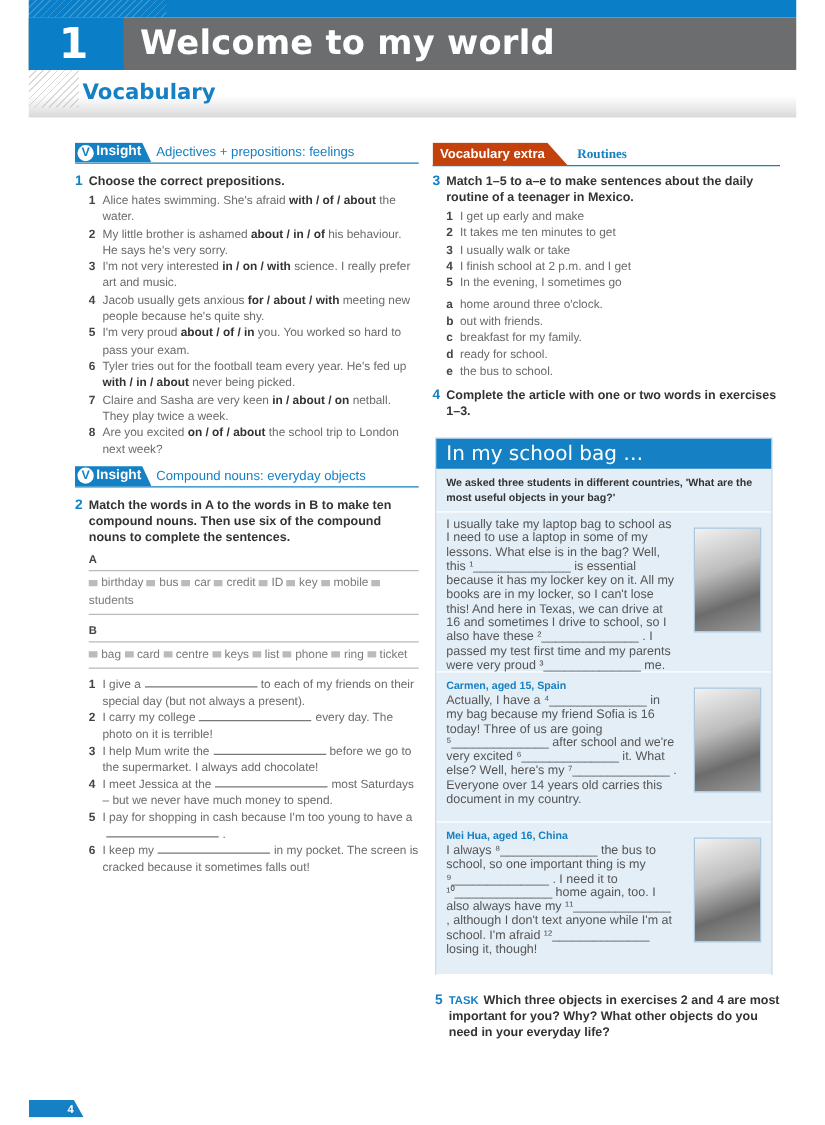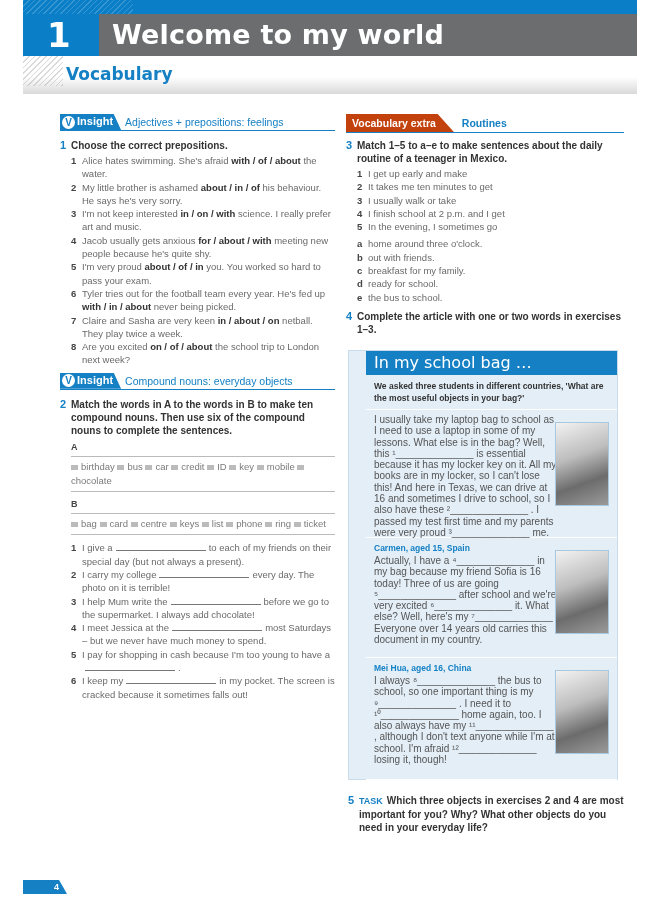--- a/index.html
+++ b/index.html
@@ -24,22 +24,22 @@
   .items{margin-left:11px;}
   .item{display:flex;color:#6a6a6a;}
   .item-num{width:11px;flex:none;font-weight:bold;color:#444;}
   .item-text b{color:#333;text-align:right;}
   .blank{display:inline-block;border-bottom:1px solid #777;vertical-align:baseline;height:8px;}
   .letter-label{font-weight:bold;color:#444;margin:4px 0 2px 11px;font-size:9px;}
   .word-box{margin-left:11px;border-top:1px solid #bbb;border-bottom:1px solid #bbb;padding:3px 0;color:#7a7a7a;font-size:9.5px;line-height:14px;margin-bottom:6px;}
   .sq{display:inline-block;width:7px;height:5px;background:#bbb;margin:0 3px 1px 0;vertical-align:middle;}
   .vx-header{display:flex;align-items:flex-end;border-bottom:1.5px solid #1580c4;height:18px;margin-bottom:6px;}
   .vx-badge{background:#c2410c;color:#fff;font-weight:bold;font-size:10.5px;height:18px;line-height:18px;padding:0 18px 0 6px;clip-path:polygon(0 0,85% 0,100% 100%,0 100%);}
-  .vx-title{color:#1580c4;font-weight:bold;font-size:10.5px;margin-left:8px;line-height:17px;}
-  .article{position:absolute;left:348px;top:350px;width:270px;height:430px;background:#e3eef7;border:1px solid #c9dcec;box-sizing:border-box;padding-left:17px;}
+  .vx-title{color:#1580c4;font-weight:bold;font-size:10.5px;margin-left:8px;line-height:17px;font-family:Liberation Serif, serif;}
+  .article{position:absolute;left:348px;top:350px;width:270px;height:430px;background:#e3eef7;border:1px solid #c9dcec;box-sizing:border-box;}
   .article-title{background:#1580c4;color:#fff;font-family:"DejaVu Sans",sans-serif;font-size:16px;height:24px;line-height:24px;padding-left:8px;}
   .article-intro{font-weight:bold;color:#333;font-size:8.5px;line-height:11.5px;padding:6px 8px 5px 8px;border-bottom:1px solid #fff;}
   .profile{position:relative;padding:4px 8px 5px 8px;border-bottom:1px solid #fff;}
   .profile-name{color:#1580c4;font-weight:bold;font-size:8.5px;line-height:13px;}
   .profile-text{font-size:10px;line-height:11.3px;color:#555;width:185px;}
   .photo{position:absolute;right:8px;top:12px;width:52px;height:82px;background:linear-gradient(160deg,#f2f2f2,#bdbdbd 40%,#6c6c6c 70%,#9a9a9a);border:1px solid #a9c8de;}
   .task{position:absolute;left:348px;top:794px;width:280px;font-size:10px;line-height:13px;color:#333;font-weight:bold;display:flex;}
   .task-label{color:#1580c4;font-size:9px;margin-right:4px;}
   .footer{position:absolute;left:23px;top:880px;display:flex;align-items:center;height:14px;}
   .footer-badge{background:#1580c4;color:#fff;font-weight:bold;font-size:9px;width:44px;height:14px;line-height:14px;text-align:right;padding-right:8px;box-sizing:border-box;clip-path:polygon(0 0,82% 0,100% 100%,0 100%);}
@@ -73,21 +73,21 @@
       <div class="item">
         <span class="item-num">1</span>
         <span class="item-text"><span>Alice hates swimming. She's afraid </span><b>with / of / about</b><span> the water.</span></span>
       </div>
       <div class="item">
         <span class="item-num">2</span>
         <span class="item-text"><span>My little brother is ashamed </span><b>about / in / of</b><span> his behaviour. He says he's very sorry.</span></span>
       </div>
       <div class="item">
         <span class="item-num">3</span>
-        <span class="item-text"><span>I'm not keep interested </span><b>in / on / with</b><span> science. I really prefer art and music.</span></span>
+        <span class="item-text"><span>I'm not very interested </span><b>in / on / with</b><span> science. I really prefer art and music.</span></span>
       </div>
       <div class="item">
         <span class="item-num">4</span>
         <span class="item-text"><span>Jacob usually gets anxious </span><b>for / about / with</b><span> meeting new people because he's quite shy.</span></span>
       </div>
       <div class="item">
         <span class="item-num">5</span>
         <span class="item-text"><span>I'm very proud </span><b>about / of / in</b><span> you. You worked so hard to pass your exam.</span></span>
       </div>
       <div class="item">
@@ -110,21 +110,21 @@
       <span class="v-circle">V</span>
       <span>Insight</span>
     </span>
     <span class="insight-title">Compound nouns: everyday objects</span>
   </div>
   <div class="ex-head">
     <span class="ex-num">2</span>
     <span>Match the words in A to the words in B to make ten compound nouns. Then use six of the compound nouns to complete the sentences.</span>
   </div>
   <div class="letter-label">A</div>
-  <div class="word-box" id="words-a"><span class="sq"></span><span>birthday</span> <span class="sq"></span><span>bus</span> <span class="sq"></span><span>car</span> <span class="sq"></span><span>credit</span> <span class="sq"></span><span>ID</span> <span class="sq"></span><span>key</span> <span class="sq"></span><span>mobile</span> <span class="sq"></span><span>chocolate</span> </div>
+  <div class="word-box" id="words-a"><span class="sq"></span><span>birthday</span> <span class="sq"></span><span>bus</span> <span class="sq"></span><span>car</span> <span class="sq"></span><span>credit</span> <span class="sq"></span><span>ID</span> <span class="sq"></span><span>key</span> <span class="sq"></span><span>mobile</span> <span class="sq"></span><span>students</span> </div>
   <div class="letter-label">B</div>
   <div class="word-box" id="words-b"><span class="sq"></span><span>bag</span> <span class="sq"></span><span>card</span> <span class="sq"></span><span>centre</span> <span class="sq"></span><span>keys</span> <span class="sq"></span><span>list</span> <span class="sq"></span><span>phone</span> <span class="sq"></span><span>ring</span> <span class="sq"></span><span>ticket</span> </div>
   <div class="items" id="ex2-items">
       <div class="item">
         <span class="item-num">1</span>
         <span class="item-text"><span>I give a</span><span class="blank" style="width: 90px; margin: 0px 3px;"></span><span>to each of my friends on their special day (but not always a present).</span></span>
       </div>
       <div class="item">
         <span class="item-num">2</span>
         <span class="item-text"><span>I carry my college</span><span class="blank" style="width: 90px; margin: 0px 3px;"></span><span>every day. The photo on it is terrible!</span></span>

